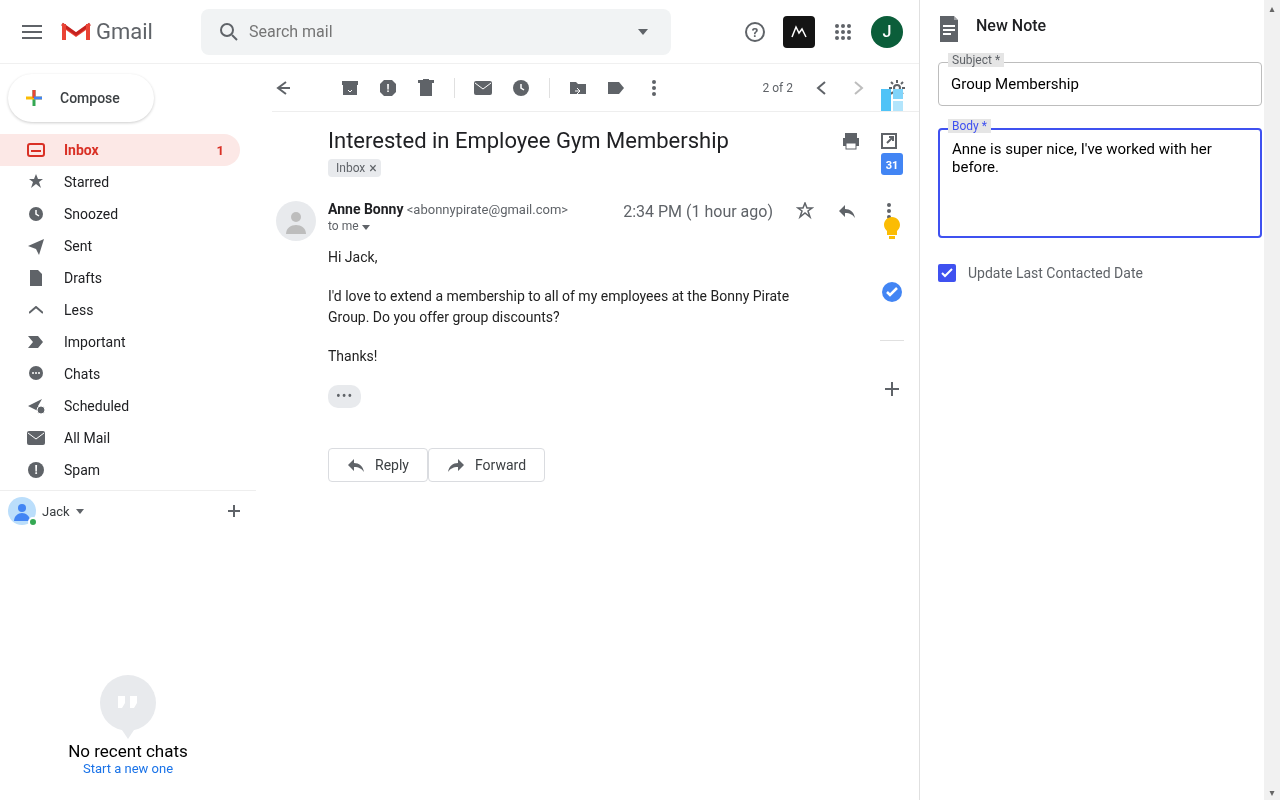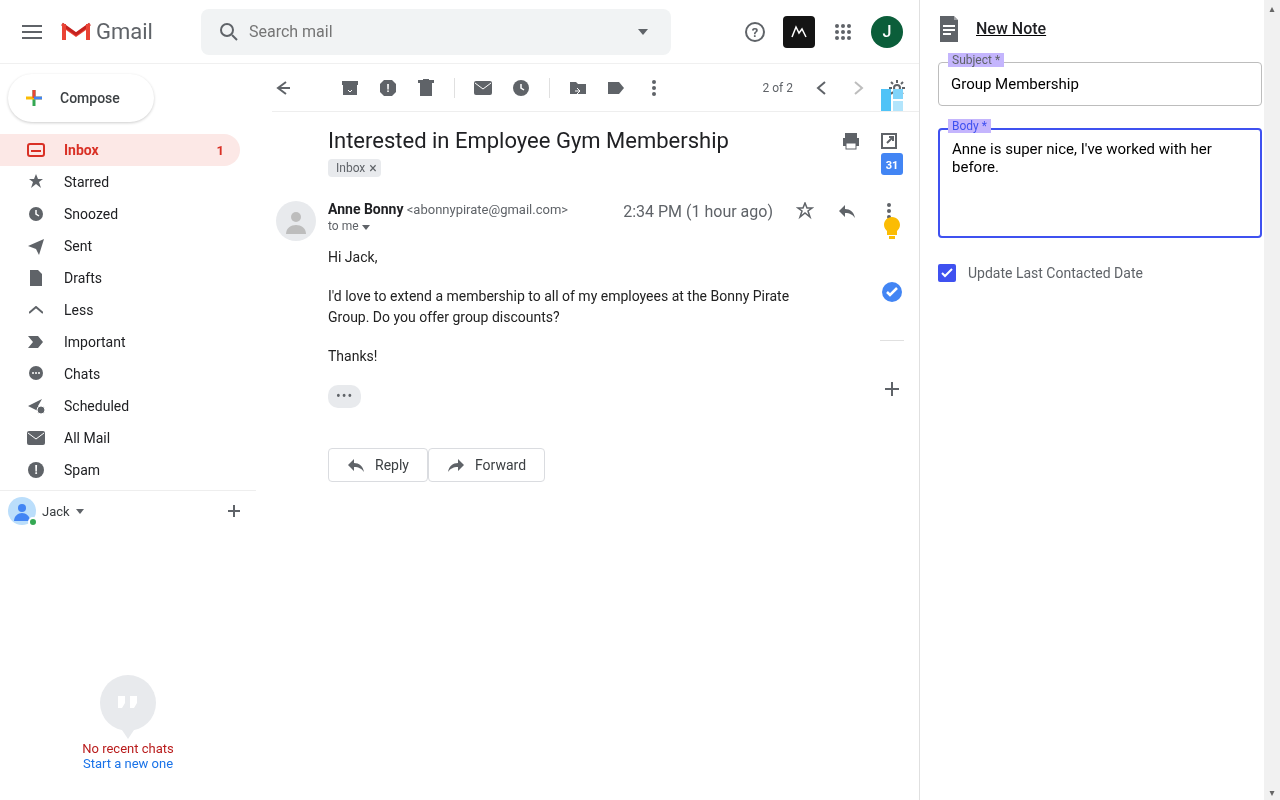--- a/index.html
+++ b/index.html
@@ -30,21 +30,21 @@
 .nav-icon { width:20px; height:20px; display:flex; align-items:center; justify-content:center; color:#5f6368; }
 .nav-item.active .nav-icon { color:#d93025; }
 .hangouts-sec { margin-top:4px; border-top:1px solid #eee; padding:6px 8px 0 8px; }
 .hangouts-user { display:flex; align-items:center; gap:6px; font-size:13px; color:#3c4043; }
 .hangouts-avatar { width:28px; height:28px; border-radius:50%; background:#bbdefb; position:relative; display:flex; align-items:center; justify-content:center; }
 .hangouts-avatar .dot { width:10px; height:10px; border-radius:50%; background:#34a853; border:2px solid #fff; position:absolute; right:-2px; bottom:-2px; }
 .hangouts-add { margin-left:auto; width:28px; height:28px; display:flex; align-items:center; justify-content:center; color:#5f6368; cursor:pointer; }
 .hangouts-empty { text-align:center; margin-top:150px; }
 .hangouts-quote { width:56px; height:56px; border-radius:50%; background:#e8eaed; margin:0 auto 10px; display:flex; align-items:center; justify-content:center; color:#fff; font-size:26px; position:relative; }
 .hangouts-quote::after { content:''; position:absolute; bottom:-8px; left:50%; transform:translateX(-50%); border-left:8px solid transparent; border-right:8px solid transparent; border-top:12px solid #e8eaed; }
-.hangouts-text1 { font-size:13px; color:#b91c1c; }
+.hangouts-text1 { font-size:17px; color:#000000; }
 .hangouts-text2 { font-size:13px; color:#1a73e8; cursor:pointer; }
 
 .content { flex:1; display:flex; flex-direction:column; padding:0 0 0 16px; }
 .toolbar { height:48px; display:flex; align-items:center; gap:18px; border-bottom:1px solid #eee; padding-right:12px; }
 .toolbar .sep { width:1px; height:20px; background:#e0e0e0; }
 .tool-icon { width:20px; height:20px; color:#5f6368; cursor:pointer; display:flex; align-items:center; justify-content:center; }
 .toolbar-right { margin-left:auto; display:flex; align-items:center; gap:18px; color:#5f6368; font-size:12px; }
 .email-view { padding:16px 20px 0 56px; position:relative; }
 .subject-row { display:flex; align-items:center; }
 .subject { font-size:22px; color:#202124; font-weight:400; }
@@ -61,25 +61,25 @@
 .body-text p { margin-bottom:18px; }
 .more-dots { display:inline-block; background:#e8eaed; border-radius:10px; padding:1px 8px; color:#5f6368; font-size:14px; cursor:pointer; letter-spacing:1px; }
 .reply-row { margin-top:40px; display:flex; }
 .reply-btn { border:1px solid #dadce0; border-radius:4px; padding:8px 18px; display:flex; align-items:center; gap:10px; font-size:14px; color:#3c4043; cursor:pointer; }
 
 .sidepanel-icons { width:56px; padding-top:16px; display:flex; flex-direction:column; align-items:center; gap:24px; position:absolute; left:864px; top:64px; }
 .sp-icon { width:40px; height:40px; display:flex; align-items:center; justify-content:center; cursor:pointer; border-radius:0; position:relative; }
 .sp-icon.active::before { content:''; position:absolute; right:-8px; top:6px; width:3px; height:28px; background:#1a73e8; border-radius:2px; display:none; }
 
 .addon-panel { flex:1; padding:16px 18px 0 18px; }
-.addon-header { display:flex; align-items:center; gap:14px; margin-bottom:22px;text-decoration:underline; }
+.addon-header { display:flex; align-items:flex-start; gap:14px; margin-bottom:22px; }
 .note-icon { width:24px; height:24px; color:#5f6368; }
 .addon-title { font-size:16px; color:#202124; font-weight:500; }
 .field-wrap { position:relative; margin-bottom:22px; }
-.field-label { position:absolute; top:-9px; left:10px; background:#c4b5fd; padding:0 4px; font-size:12px; color:#5f6368; }
+.field-label { position:absolute; top:-9px; left:10px; background:#e5e5e5; padding:0 4px; font-size:12px; color:#5f6368; }
 .field-label.focused { color:#3f51f0; }
 .text-input { width:100%; border:1px solid #bdbdbd; border-radius:4px; padding:12px 12px; font-size:15px; outline:none; }
 .text-area { width:100%; border:2px solid #3f51f0; border-radius:4px; padding:10px 12px; font-size:15px; outline:none; height:110px; resize:none; font-family:inherit; }
 .checkbox-row { display:flex; align-items:center; gap:12px; }
 .chk { width:18px; height:18px; background:#3f51f0; border-radius:2px; display:flex; align-items:center; justify-content:center; color:#fff; font-size:14px; cursor:pointer; }
 .chk-label { font-size:14px; color:#5f6368; }
 
 .scroll-indicator { position:absolute; right:0; top:0; width:16px; height:800px; background:#f1f1f1; }
 .scroll-up, .scroll-dn { width:16px; height:16px; display:flex; align-items:center; justify-content:center; color:#666; font-size:10px; cursor:pointer; }
 .scroll-dn { position:absolute; bottom:0; }

